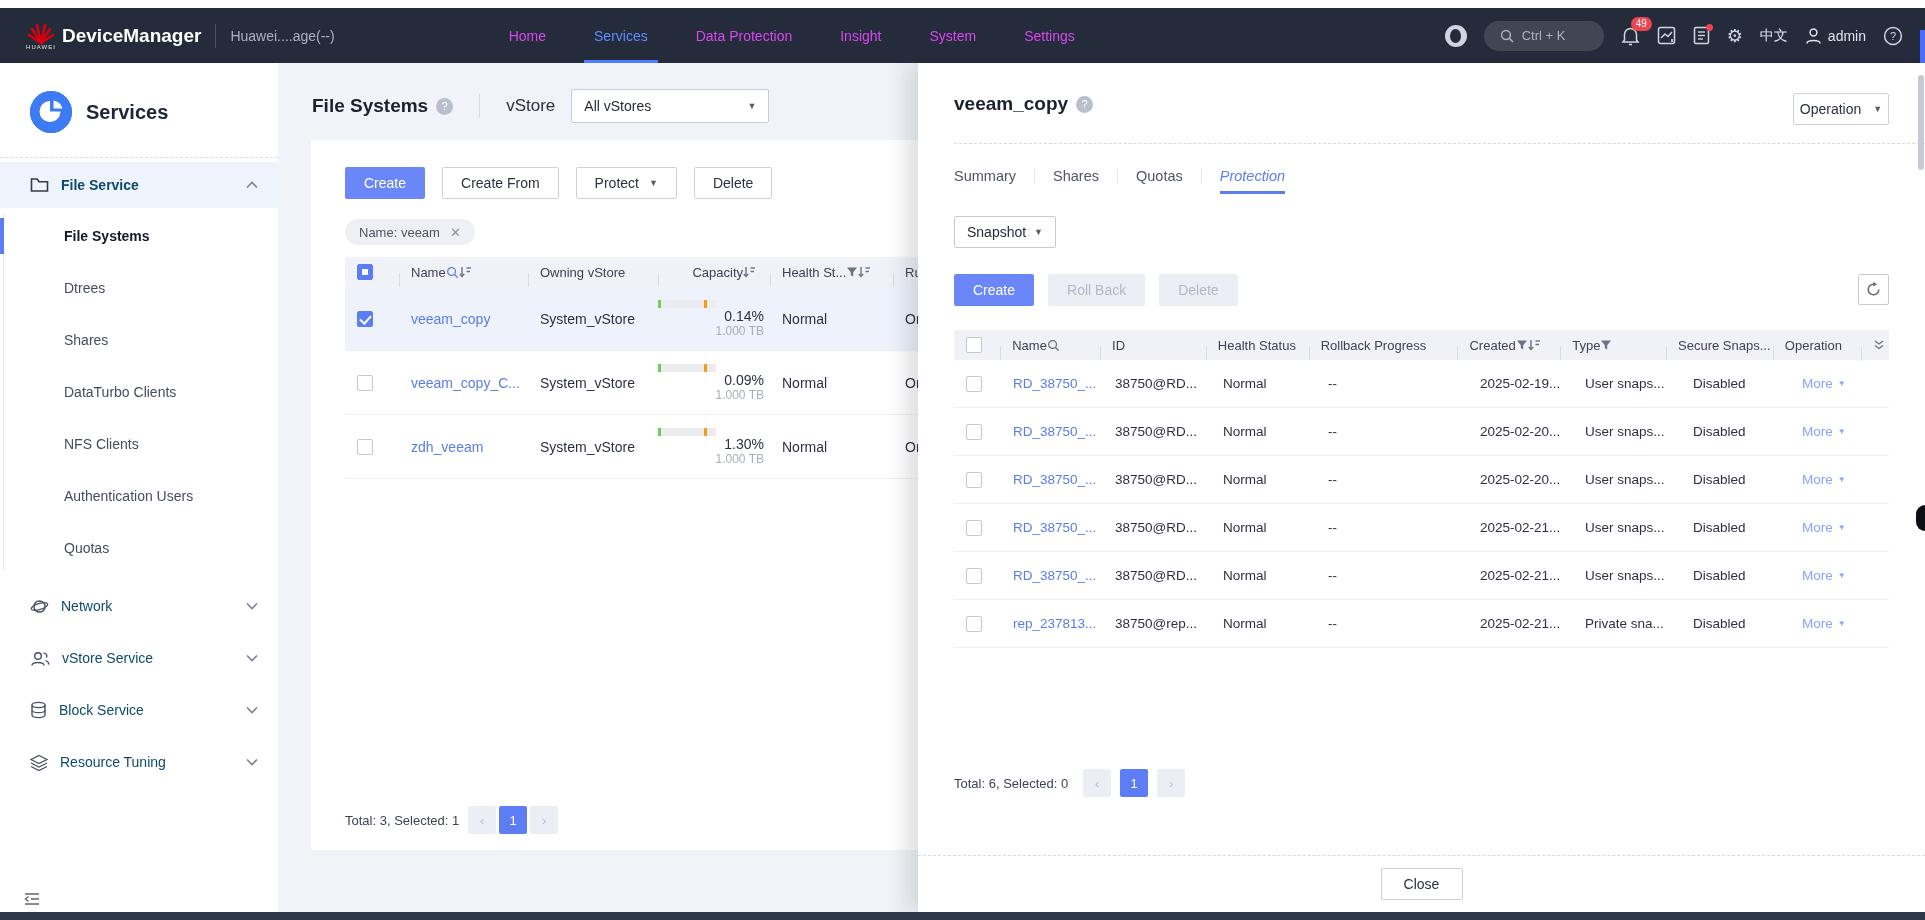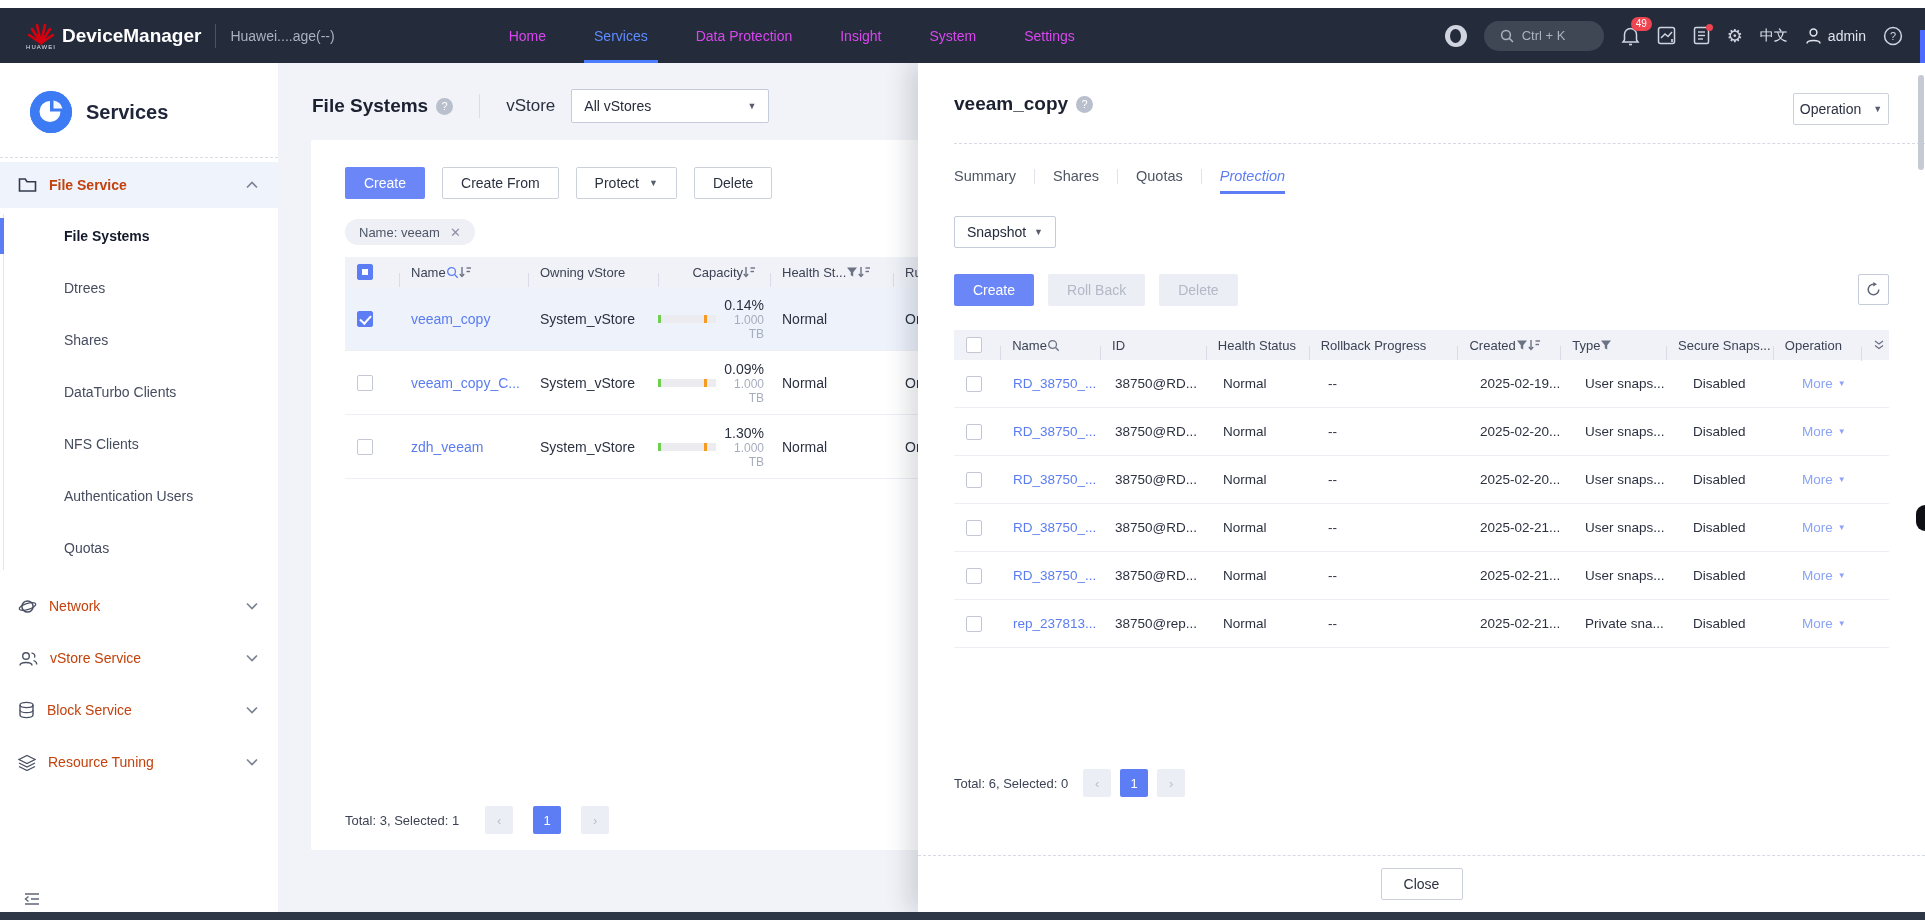--- a/index.html
+++ b/index.html
@@ -28,21 +28,21 @@
   .lang { color:#dfe3ec; font-size:14px; }
   .user { display:flex; align-items:center; gap:6px; color:#dfe3ec; font-size:14px; }
   .gear-glyph { font-size:18px; color:#cfd4e0; line-height:1; }
 
   
   .sidebar { position:absolute; top:63px; left:0; width:278px; bottom:8px; background:#ffffff; z-index:4; }
   .sb-header { display:flex; align-items:center; gap:14px; padding:28px 28px 24px 30px; }
   .sb-logo { width:42px; height:42px; border-radius:50%; background:#3d7bf5; position:relative; flex:none; }
   .sb-title { font-size:20px; font-weight:bold; color:#20263a; }
   .sb-dash { border-top:1px dashed #d8dce5; margin:0 0 4px 0; }
-  .sb-item { display:flex; align-items:center; gap:12px; height:46px; padding:0 20px 0 18px; font-size:14px; color:#c2410c; cursor:pointer; position:relative; }
+  .sb-item { display:flex; align-items:center; gap:12px; height:46px; padding:0 20px 0 30px; font-size:14px; color:#0c4a6e; cursor:pointer; position:relative; }
   .sb-item .chev { margin-left:auto; color:#7b8294; }
   .sb-item.section { font-weight:bold; background:#eff4fc; }
   .sb-sub { padding:2px 0 6px 0; position:relative; }
   .sb-sub::before { content:""; position:absolute; left:3px; top:6px; bottom:10px; width:1px; background:#e3e6ee; }
   .sb-subitem { height:52px; display:flex; align-items:center; padding-left:64px; font-size:14px; color:#454c5e; cursor:pointer; position:relative; }
   .sb-subitem.selected { color:#14192b; font-weight:bold; }
   .sb-subitem.selected::before { content:""; position:absolute; left:0; top:8px; bottom:8px; width:4px; background:#5d7df5; }
   .sb-group { height:52px; }
   .sb-collapse { position:absolute; left:24px; bottom:6px; color:#5f6575; cursor:pointer; }
 
@@ -69,33 +69,33 @@
   .filter-tag .x { color:#8a90a0; font-size:13px; cursor:pointer; }
 
   .mt-header { display:flex; align-items:center; height:30px; background:#f0f2f8; font-size:13px; color:#3c4354; }
   .hcell { display:flex; align-items:center; padding-left:12px; position:relative; }
   .hcell + .hcell::before { content:""; position:absolute; left:0; top:8px; height:14px; width:1px; background:#d8dce6; }
   .mt-row { display:flex; align-items:center; height:64px; border-bottom:1px solid #edeff4; font-size:14px; color:#2b3140; }
   .mt-row.selected { background:#edf2fb; }
   .c-cb { width:54px; } .c-name { width:129px; } .c-own { width:130px; } .c-cap { width:112px; justify-content:flex-end; padding-right:14px; } .c-health { width:123px; } .c-run { width:120px; }
   .cell { display:flex; align-items:center; padding-left:12px; }
   .link { color:#5a7cf0; cursor:pointer; }
-  .capcell { display:flex; align-items:center; justify-content:flex-end; gap:0; width:112px; padding-right:6px; }
+  .capcell { display:flex; justify-content:flex-end; gap:0; width:112px; padding-right:6px;flex-direction:column; }
   .capbar { width:58px; height:8px; background:#ececf0; position:relative; flex:none; }
   .capbar::before { content:""; position:absolute; left:0; top:0; bottom:0; width:3px; background:#6fcf4f; }
   .capbar::after { content:""; position:absolute; left:80%; top:0; bottom:0; width:3px; background:#f59a23; }
   .capnum { text-align:right; }
   .capnum .pct { font-size:14px; color:#2b3140; }
   .capnum .tot { font-size:12px; color:#a6adbd; }
   .cb { width:16px; height:16px; border:1px solid #c3c8d4; border-radius:2px; background:#fff; position:relative; flex:none; cursor:pointer; }
   .cb.checked { background:#5d7df5; border-color:#5d7df5; }
   .cb.checked::after { content:""; position:absolute; left:4px; top:1.5px; width:5px; height:9px; border:solid #fff; border-width:0 2px 2px 0; transform:rotate(42deg); }
   .cb.indeterminate { background:#5d7df5; border-color:#5d7df5; }
   .cb.indeterminate::after { content:""; position:absolute; left:4px; top:4px; width:6px; height:6px; background:#fff; }
-  .pagination { position:absolute; left:34px; bottom:16px; display:flex; align-items:center; gap:20px; font-size:13px; color:#3c4354; }
+  .pagination { position:absolute; left:34px; bottom:16px; display:flex; align-items:center; gap:3px; font-size:13px; color:#3c4354; }
   .pg-btn { width:28px; height:28px; background:#eceef5; color:#b9bfcc; display:flex; align-items:center; justify-content:center; font-size:13px; border-radius:2px; cursor:pointer; }
   .pg-btn.active { background:#5d7df5; color:#fff; }
   .pg-summary { margin-right:6px; }
 
   
   .detail { position:absolute; top:63px; left:918px; right:0; bottom:8px; background:#ffffff; box-shadow:-10px 0 22px rgba(30,37,51,0.16); z-index:6; }
   .dt-inner { padding:30px 36px 0 36px; position:relative; height:100%; }
   .dt-titlerow { display:flex; align-items:center; }
   .dt-title { font-size:19px; font-weight:bold; color:#1b2130; }
   .op-btn { position:absolute; right:36px; top:30px; width:96px; }

